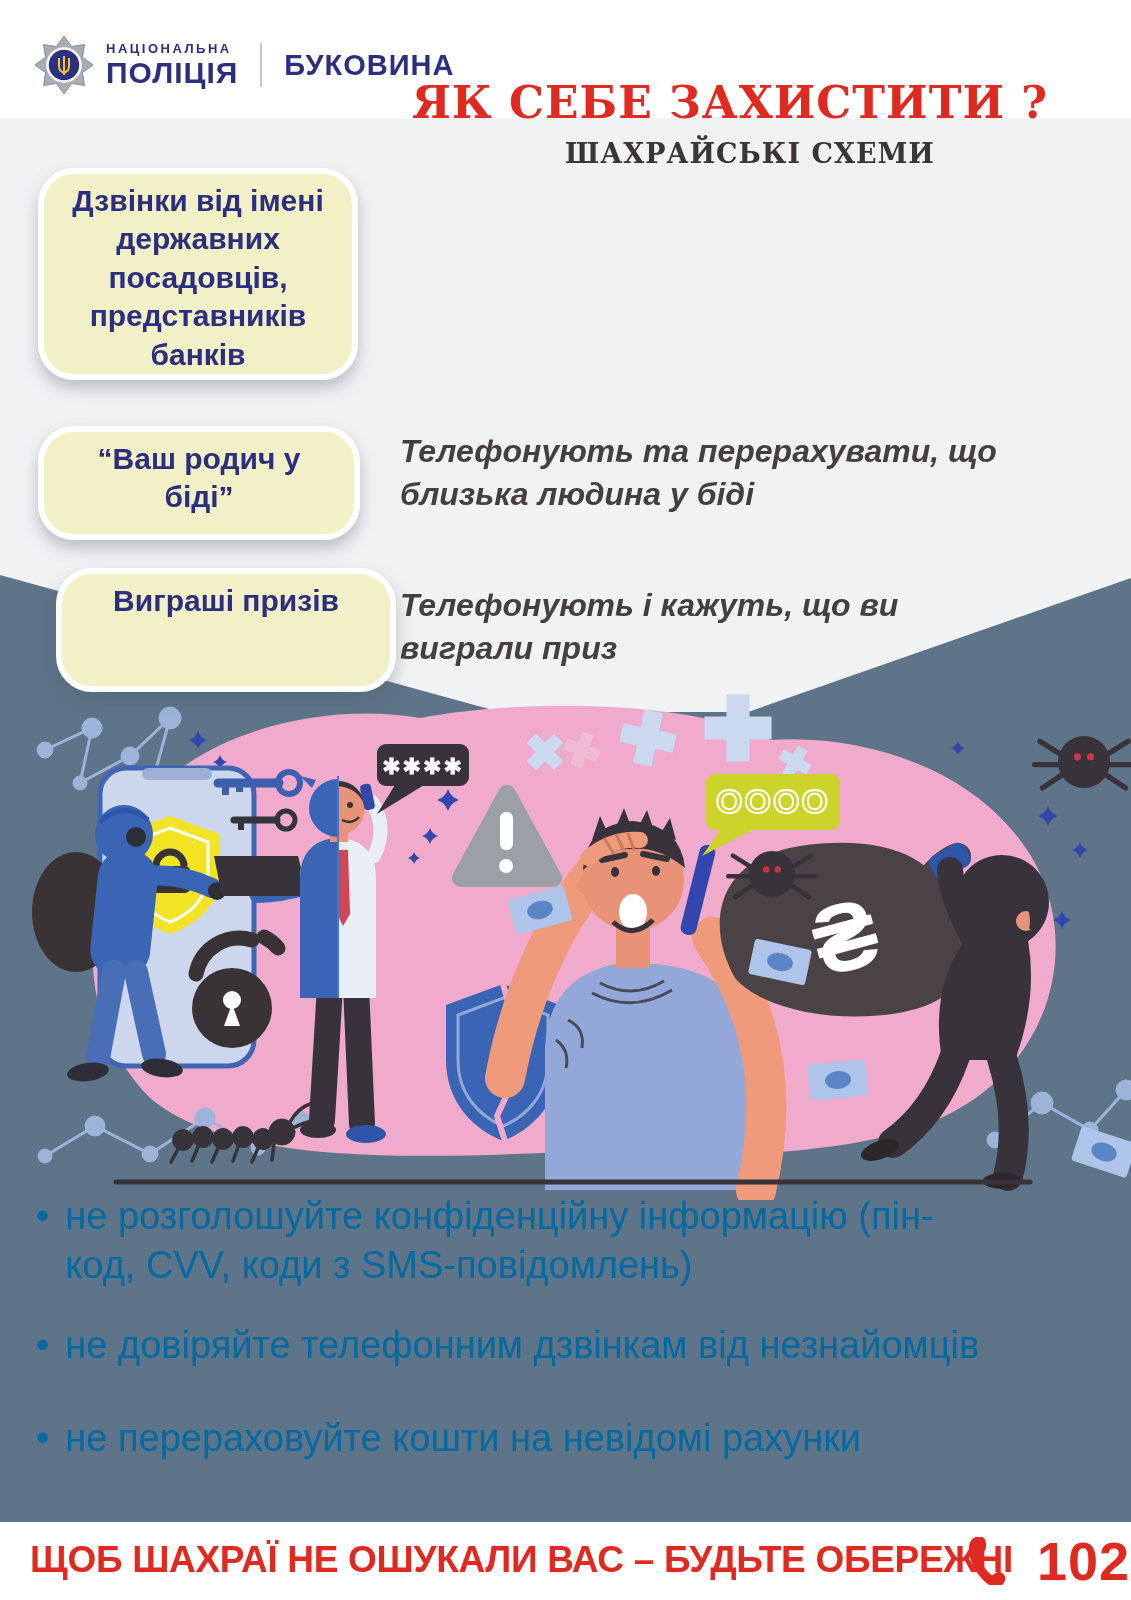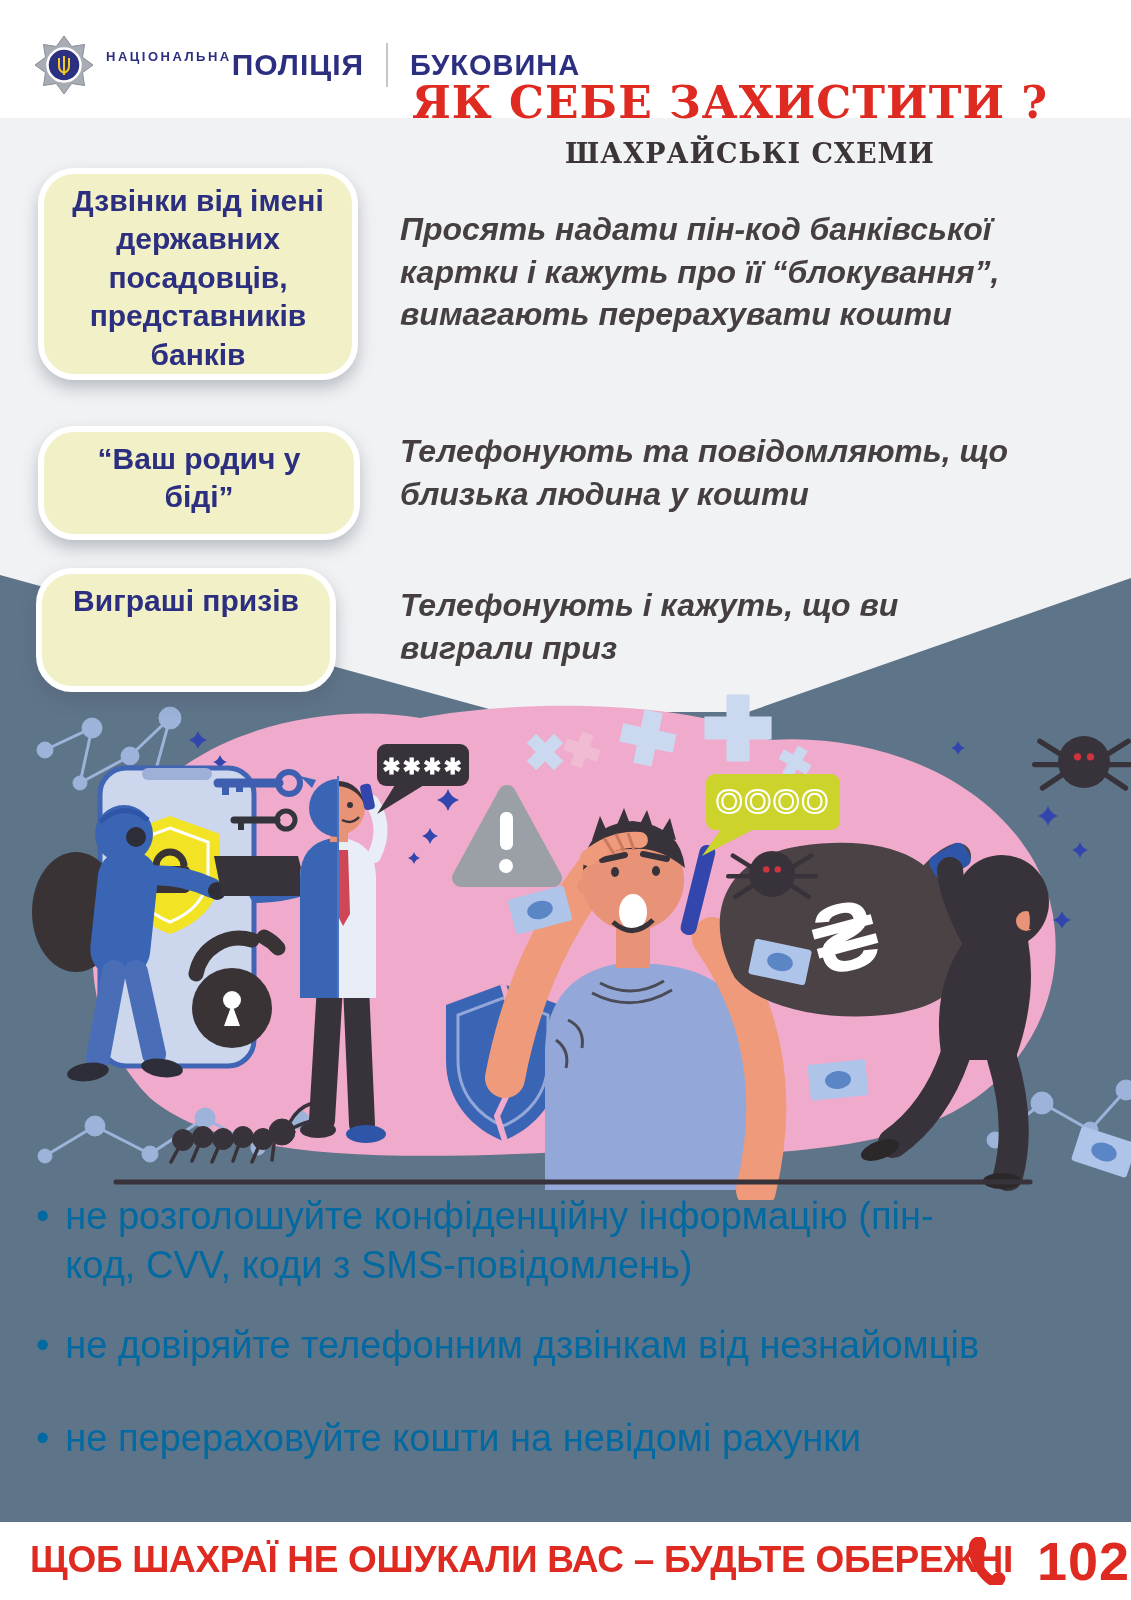--- a/index.html
+++ b/index.html
@@ -6,21 +6,21 @@
     --slate:#5E7488; --panel:#F1F2F4; --boxFill:#F1F0C6; --navy:#2C2F80;
     --red:#DE2A21; --ink:#3B3537; --desc:#453F42; --pink:#F0AACB;
   }
   html,body{margin:0;padding:0;background:#fff;}
   body{font-family:"Liberation Sans",sans-serif;}
   #poster{position:relative;width:1131px;height:1600px;margin:0 auto;overflow:hidden;background:#fff;}
   #bg{position:absolute;left:0;top:0;z-index:0;}
   
   #header{position:absolute;left:0;top:0;width:1131px;height:118px;z-index:3;}
   #logo{position:absolute;left:34px;top:32px;display:flex;align-items:center;gap:12px;}
-  #logo .names{display:flex;line-height:1;}
+  #logo .names{display:flex;flex-direction:column;line-height:1;}
   #logo .l1{font-size:13px;font-weight:bold;color:var(--navy);letter-spacing:2.5px;margin-bottom:3px;}
   #logo .l2{font-size:30px;font-weight:bold;color:var(--navy);letter-spacing:1px;}
   #logo .divider{width:2px;height:44px;background:#c3c7cd;margin:0 10px;}
   #logo .region{font-size:29px;font-weight:bold;color:var(--navy);letter-spacing:1px;}
   #page-title{position:absolute;left:370px;top:48px;width:720px;text-align:center;
     font-family:"DejaVu Serif",serif;font-weight:bold;font-size:44px;color:var(--red);letter-spacing:1px;}
   
   .scheme-heading{position:absolute;left:420px;top:138px;width:660px;text-align:center;z-index:3;
     font-family:"DejaVu Serif",serif;font-weight:bold;font-size:27px;color:var(--ink);letter-spacing:1px;}
   .scheme-box{position:absolute;z-index:3;background:var(--boxFill);border:6px solid #fff;border-radius:36px;
@@ -70,28 +70,27 @@
       <div class="region">БУКОВИНА</div>
     </div>
     <h1 id="page-title">ЯК СЕБЕ ЗАХИСТИТИ ?</h1>
   </div>
 
   <div class="scheme-heading">ШАХРАЙСЬКІ СХЕМИ</div>
 
   <div class="scheme-box" style="left:38px;top:168px;width:320px;height:212px;">
     <span>Дзвінки від імені державних посадовців, представників банків</span>
   </div>
-  <div class="scheme-desc" style="left:400px;top:208px;width:640px;">Просять надати пін-код банківської картки і кажуть про її “блокування”, вимагають перерахувати кошти</div>
 
   <div class="scheme-box" style="left:38px;top:426px;width:322px;height:114px;">
     <span>“Ваш родич у біді”</span>
   </div>
-  <div class="scheme-desc" style="left:400px;top:430px;width:640px;">Телефонують та повідомляють, що близька людина у кошти</div>
-
-  <div class="scheme-box" style="left:36px;top:568px;width:300px;height:124px;">
+  <div class="scheme-desc" style="left:400px;top:430px;width:640px;">Телефонують та перерахувати, що близька людина у біді</div>
+
+  <div class="scheme-box" style="left:56px;top:568px;width:340px;height:124px;">
     <span>Виграші призів</span>
   </div>
   <div class="scheme-desc" style="left:400px;top:584px;width:500px;">Телефонують і кажуть, що ви виграли приз</div>
 
   <svg id="illustration" width="1131" height="512" viewBox="0 0 1131 512">
     <defs>
       <path id="star4" d="M0,-10 Q2.5,-2.5 10,0 Q2.5,2.5 0,10 Q-2.5,2.5 -10,0 Q-2.5,-2.5 0,-10 Z"></path>
       <path id="cross" d="M-11,-32 h22 v21 h21 v22 h-21 v21 h-22 v-21 h-21 v-22 h21 z"></path>
       <g id="bill">
         <rect x="-29" y="-18" width="58" height="36" rx="3" fill="#AEC4E8"></rect>

